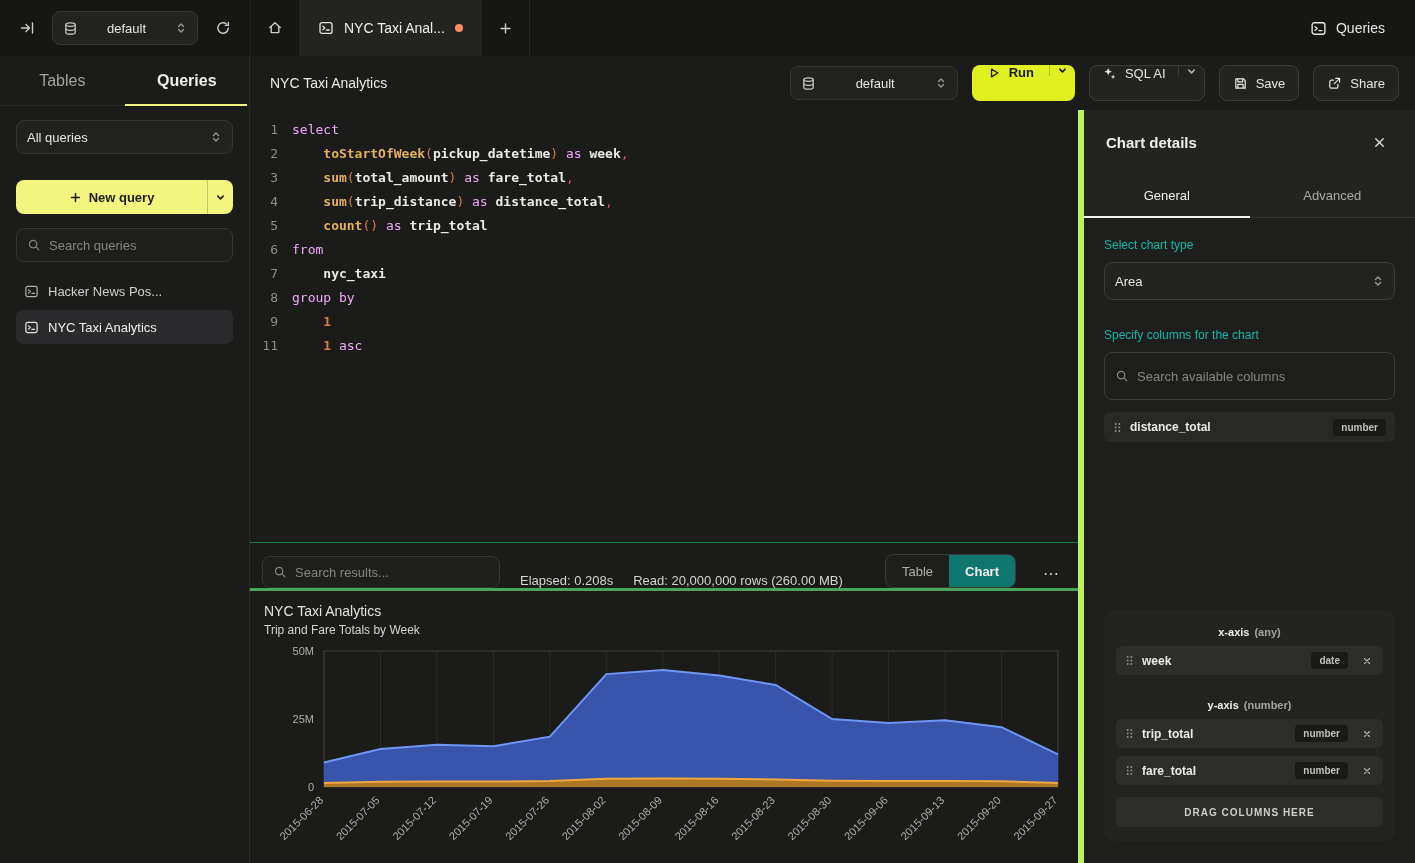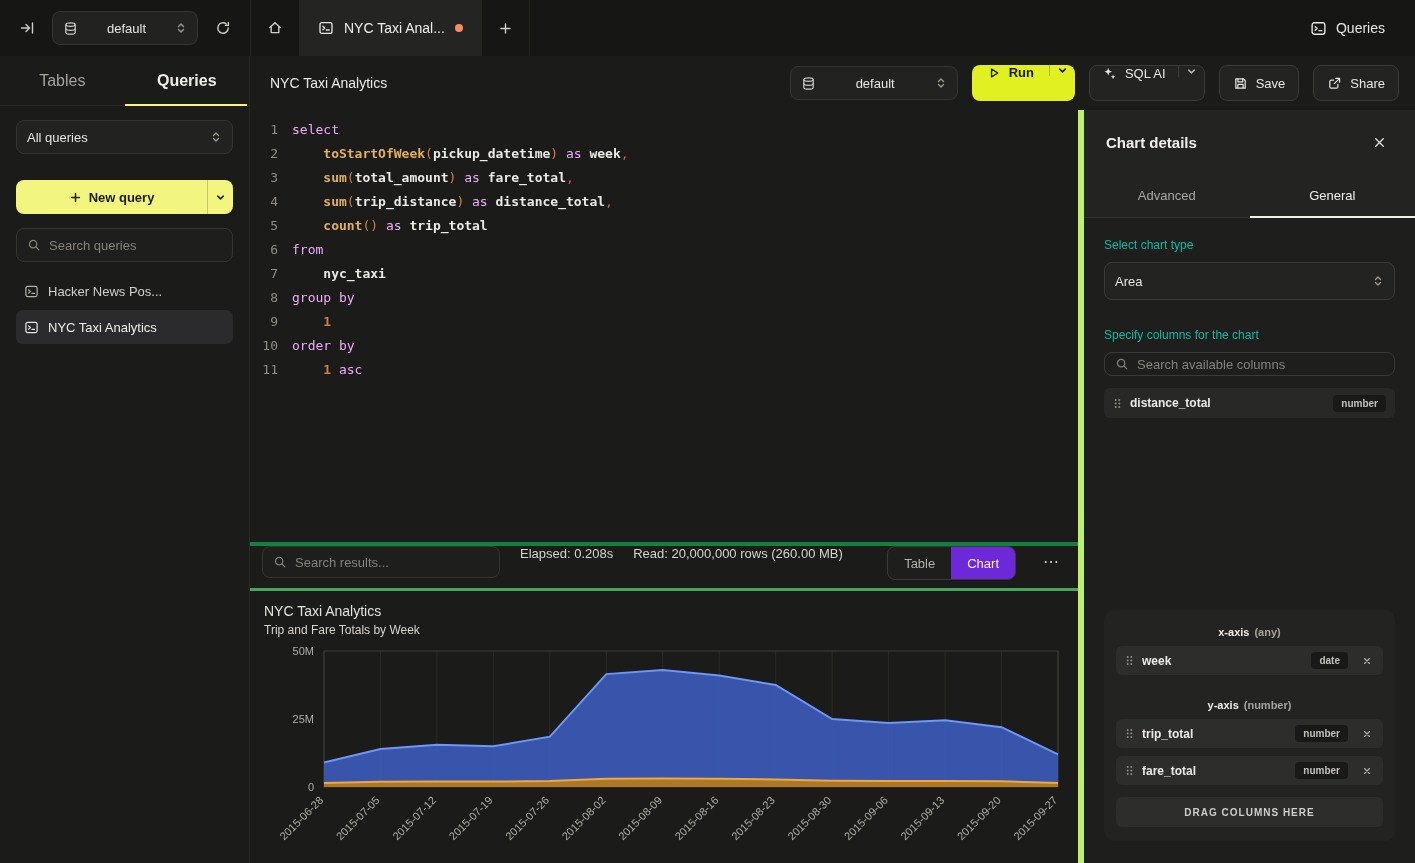--- a/index.html
+++ b/index.html
@@ -62,26 +62,26 @@
   .code-row{display:flex;height:24px;line-height:24px;font-family:"DejaVu Sans Mono",monospace;font-size:13px}
   .ln{width:28px;text-align:right;color:#8e8c84;flex:none}
   .code-text{white-space:pre;padding-left:14px}
   .tk-kw{color:#f0abfc}
   .tk-fn{color:#e2b061;font-weight:bold}
   .tk-pr{color:#d77b48}
   .tk-id{color:#eceae6;font-weight:bold}
   .tk-cm{color:#e0556a}
   .tk-num{color:#d77b48;font-weight:bold}
 
-  .results-bar{position:absolute;top:432px;left:0;right:0;height:46px;display:flex;align-items:flex-start;gap:20px;padding:0 12px;border-top:4px solid #15803d}
+  .results-bar{position:absolute;top:432px;left:0;right:0;height:46px;display:flex;align-items:flex-end;gap:20px;padding:0 12px;border-top:1px solid #15803d}
   .results-search{width:238px;height:32px;margin-top:0;flex:none}
   .metric{color:#d6d4ce;font-size:13px;white-space:nowrap}
   .segmented{margin-left:auto;display:flex;height:34px;border:1px solid #3a3a37;border-radius:8px;overflow:hidden;background:#1e1e1c;flex:none}
   .seg-btn{padding:0 16px;display:flex;align-items:center;border:none;background:transparent;color:#b3b1aa;font-size:13px;cursor:pointer;font-family:inherit}
-  .seg-btn.active{background:#6d28d9;color:#f2f0ea;font-weight:400}
+  .seg-btn.active{background:#0f766e;color:#f2f0ea;font-weight:700}
   .more-btn{width:30px;height:30px;border:none;background:transparent;color:#cfcdc7;font-size:16px;cursor:pointer;border-radius:6px;flex:none}
   .green-divider{position:absolute;top:478px;left:0;right:0;height:3px;background:#46a758}
 
   .chart-section{position:absolute;top:481px;left:0;right:0;bottom:0;padding:12px 6px 0 14px}
   .chart-title{font-size:14px;color:#e4e2dc;font-weight:500}
   .chart-subtitle{font-size:12px;color:#d6d4ce;margin-top:4px}
   .chart-svg-wrap{margin-top:6px}
   .ytick,.xtick{fill:#b0aea8;font-family:"Liberation Sans",sans-serif;font-size:11px}
 
   
@@ -90,21 +90,21 @@
   .panel-title{font-size:15px;font-weight:700;color:#f0eee9}
   .panel-close{margin-left:auto;background:none;border:none;cursor:pointer;width:28px;height:28px;display:flex;align-items:center;justify-content:center}
   .panel-tabs{display:flex;height:44px;border-bottom:1px solid #32322f;background:#232321;flex:none}
   .panel-tab{flex:1;display:flex;align-items:center;justify-content:center;font-size:13px;color:#aaa8a1;background:none;border:none;cursor:pointer;position:relative;font-family:inherit}
   .panel-tab.active{color:#f2f0ea;font-weight:500}
   .panel-tab.active::after{content:"";position:absolute;left:0;right:0;bottom:-1px;height:2px;background:#f2f0ea}
   .panel-content{flex:1;padding:20px 20px 22px;display:flex;flex-direction:column;overflow:hidden}
   .field-label{font-size:12px;color:#14b8a6;margin-bottom:10px}
   .panel-select{height:38px;background:#232321;border-color:#3a3a37}
   .gap1{height:28px;flex:none}
-  .panel-search{margin-top:0;height:24px;background:#1e1e1c;border-color:#3a3a37}
+  .panel-search{margin-top:0;height:48px;background:#1e1e1c;border-color:#3a3a37}
   .col-chip{height:30px;display:flex;align-items:center;gap:8px;padding:0 9px;background:#282826;border-radius:6px;margin-top:12px;cursor:grab}
   .chip-name{font-size:12px;font-weight:700;color:#eceae6;white-space:nowrap}
   .chip-badge{margin-left:auto;padding:3px 8px;background:#191917;border-radius:4px;font-size:10px;font-weight:700;color:#c2c0ba}
   .chip-x{background:none;border:none;color:#b3b1aa;cursor:pointer;margin-left:4px;display:flex;align-items:center;padding:2px}
   .axes-box{margin-top:auto;background:#232321;border-radius:10px;padding:10px 12px 14px}
   .axis-label-row{display:flex;justify-content:center;gap:5px;font-size:11px;margin:6px 0 2px}
   .axis-name{font-weight:700;color:#f0eee9}
   .axis-hint{color:#a5a39c;font-weight:700}
   .axes-box .col-chip{background:#2d2d2b;margin-top:8px;height:29px}
   .axis-gap{height:18px}
@@ -364,24 +364,20 @@
         <span class="ln">7</span>
         <span class="code-text"><span class="tk-ws">    </span><span class="tk-id">nyc_taxi</span></span>
       </div>
       <div class="code-row">
         <span class="ln">8</span>
         <span class="code-text"><span class="tk-kw">group by</span></span>
       </div>
       <div class="code-row">
         <span class="ln">9</span>
         <span class="code-text"><span class="tk-ws">    </span><span class="tk-num">1</span></span>
-      </div>
-      <div class="code-row">
-        <span class="ln">10</span>
-        <span class="code-text"><span class="tk-kw">order by</span></span>
       </div>
       <div class="code-row">
         <span class="ln">11</span>
         <span class="code-text"><span class="tk-ws">    </span><span class="tk-num">1</span><span class="tk-ws"> </span><span class="tk-kw">asc</span></span>
       </div>
     </div>
 
   <div class="results-bar">
     <div class="search results-search">
       <span class="icon">
@@ -455,22 +451,22 @@
     <span class="panel-title">Chart details</span>
     <button class="panel-close">
       <span class="icon">
         <svg width="15" height="15" viewBox="0 0 16 16" fill="none" stroke="#e8e6e3" stroke-width="1.4" stroke-linecap="round">
             <path d="M4 4l8 8M12 4l-8 8"></path>
           </svg>
       </span>
     </button>
   </div>
   <div class="panel-tabs">
+    <button class="panel-tab active">General</button>
     <button class="panel-tab">Advanced</button>
-    <button class="panel-tab active">General</button>
   </div>
   <div class="panel-content">
     <div class="field-label">Select chart type</div>
     <div class="select panel-select">
       <span class="sel-label">Area</span>
       <span class="icon">
         <svg width="12" height="12" viewBox="0 0 12 12" fill="none" stroke="#9a988f" stroke-width="1.4" stroke-linecap="round" stroke-linejoin="round">
             <path d="M3.5 4.4L6 1.9l2.5 2.5"></path>
             <path d="M3.5 7.6L6 10.1l2.5-2.5"></path>
           </svg>

